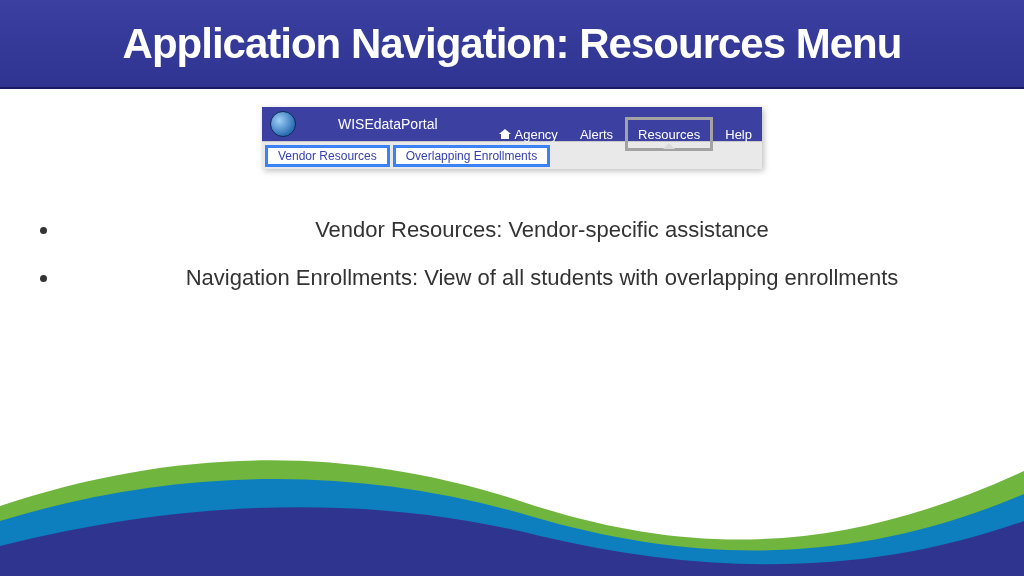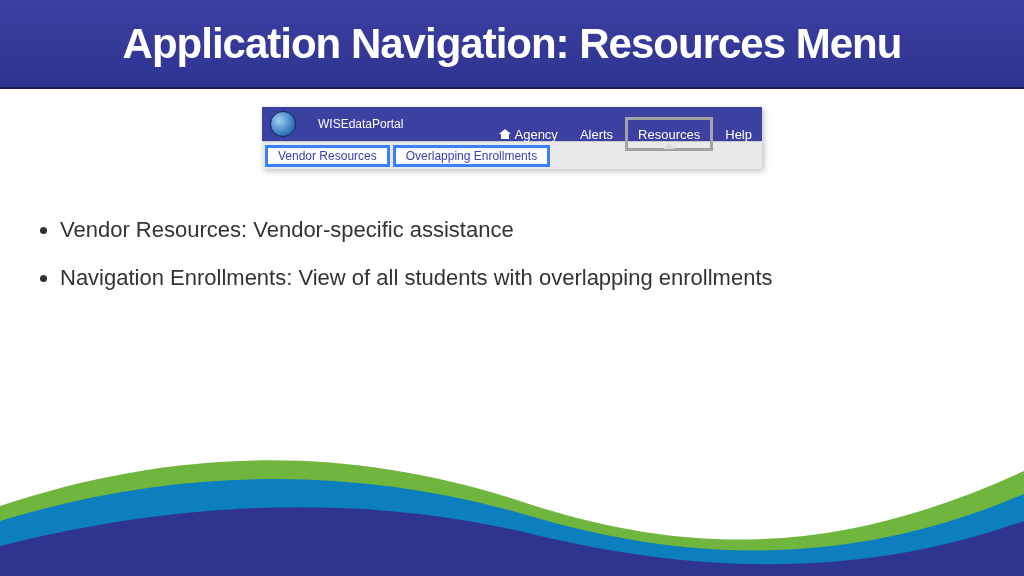--- a/index.html
+++ b/index.html
@@ -28,21 +28,21 @@
       display:flex; align-items:center;
       color:#fff; font-size:13px;
       position:relative;
     }
     .logo-circle {
       width:26px; height:26px; border-radius:50%;
       background:radial-gradient(circle at 35% 35%, #9fd0f7 0%, #2c6fb5 70%);
       margin:0 6px 0 8px; border:1px solid #0b2c55;
       position:relative;
     }
-    .portal-name { font-size:12px; margin-left:16px; flex:0 0 auto; }
+    .portal-name { font-size:14px; margin-left:36px; flex:0 0 auto; }
     .nav-items {
       display:flex; align-items:center; gap:2px; margin-left:auto;
       height:100%;
     }
     .nav-item {
       height:100%; display:flex; align-items:center;
       padding:0 10px; font-size:13px; color:#fff;
       position:relative;
       margin-top:20px;
     }
@@ -70,21 +70,21 @@
       background:#fff;
       border:3px solid #3b82f6;
       margin-left:3px;
     }
 
     
     .bullets {
       margin:40px 0 0 60px;
       font-size:22px; color:#333; line-height:1.9;
     }
-    .bullets li { margin-bottom:6px; }
+    .bullets li { margin-bottom:6px;text-align:center; }
 
     
     .wave-wrap {
       position:absolute; bottom:0; left:0; width:1024px; height:160px;
       pointer-events:none;
     }
     .wave-wrap svg { display:block; width:100%; height:100%; }
   </style>
 </head>
 <body>

